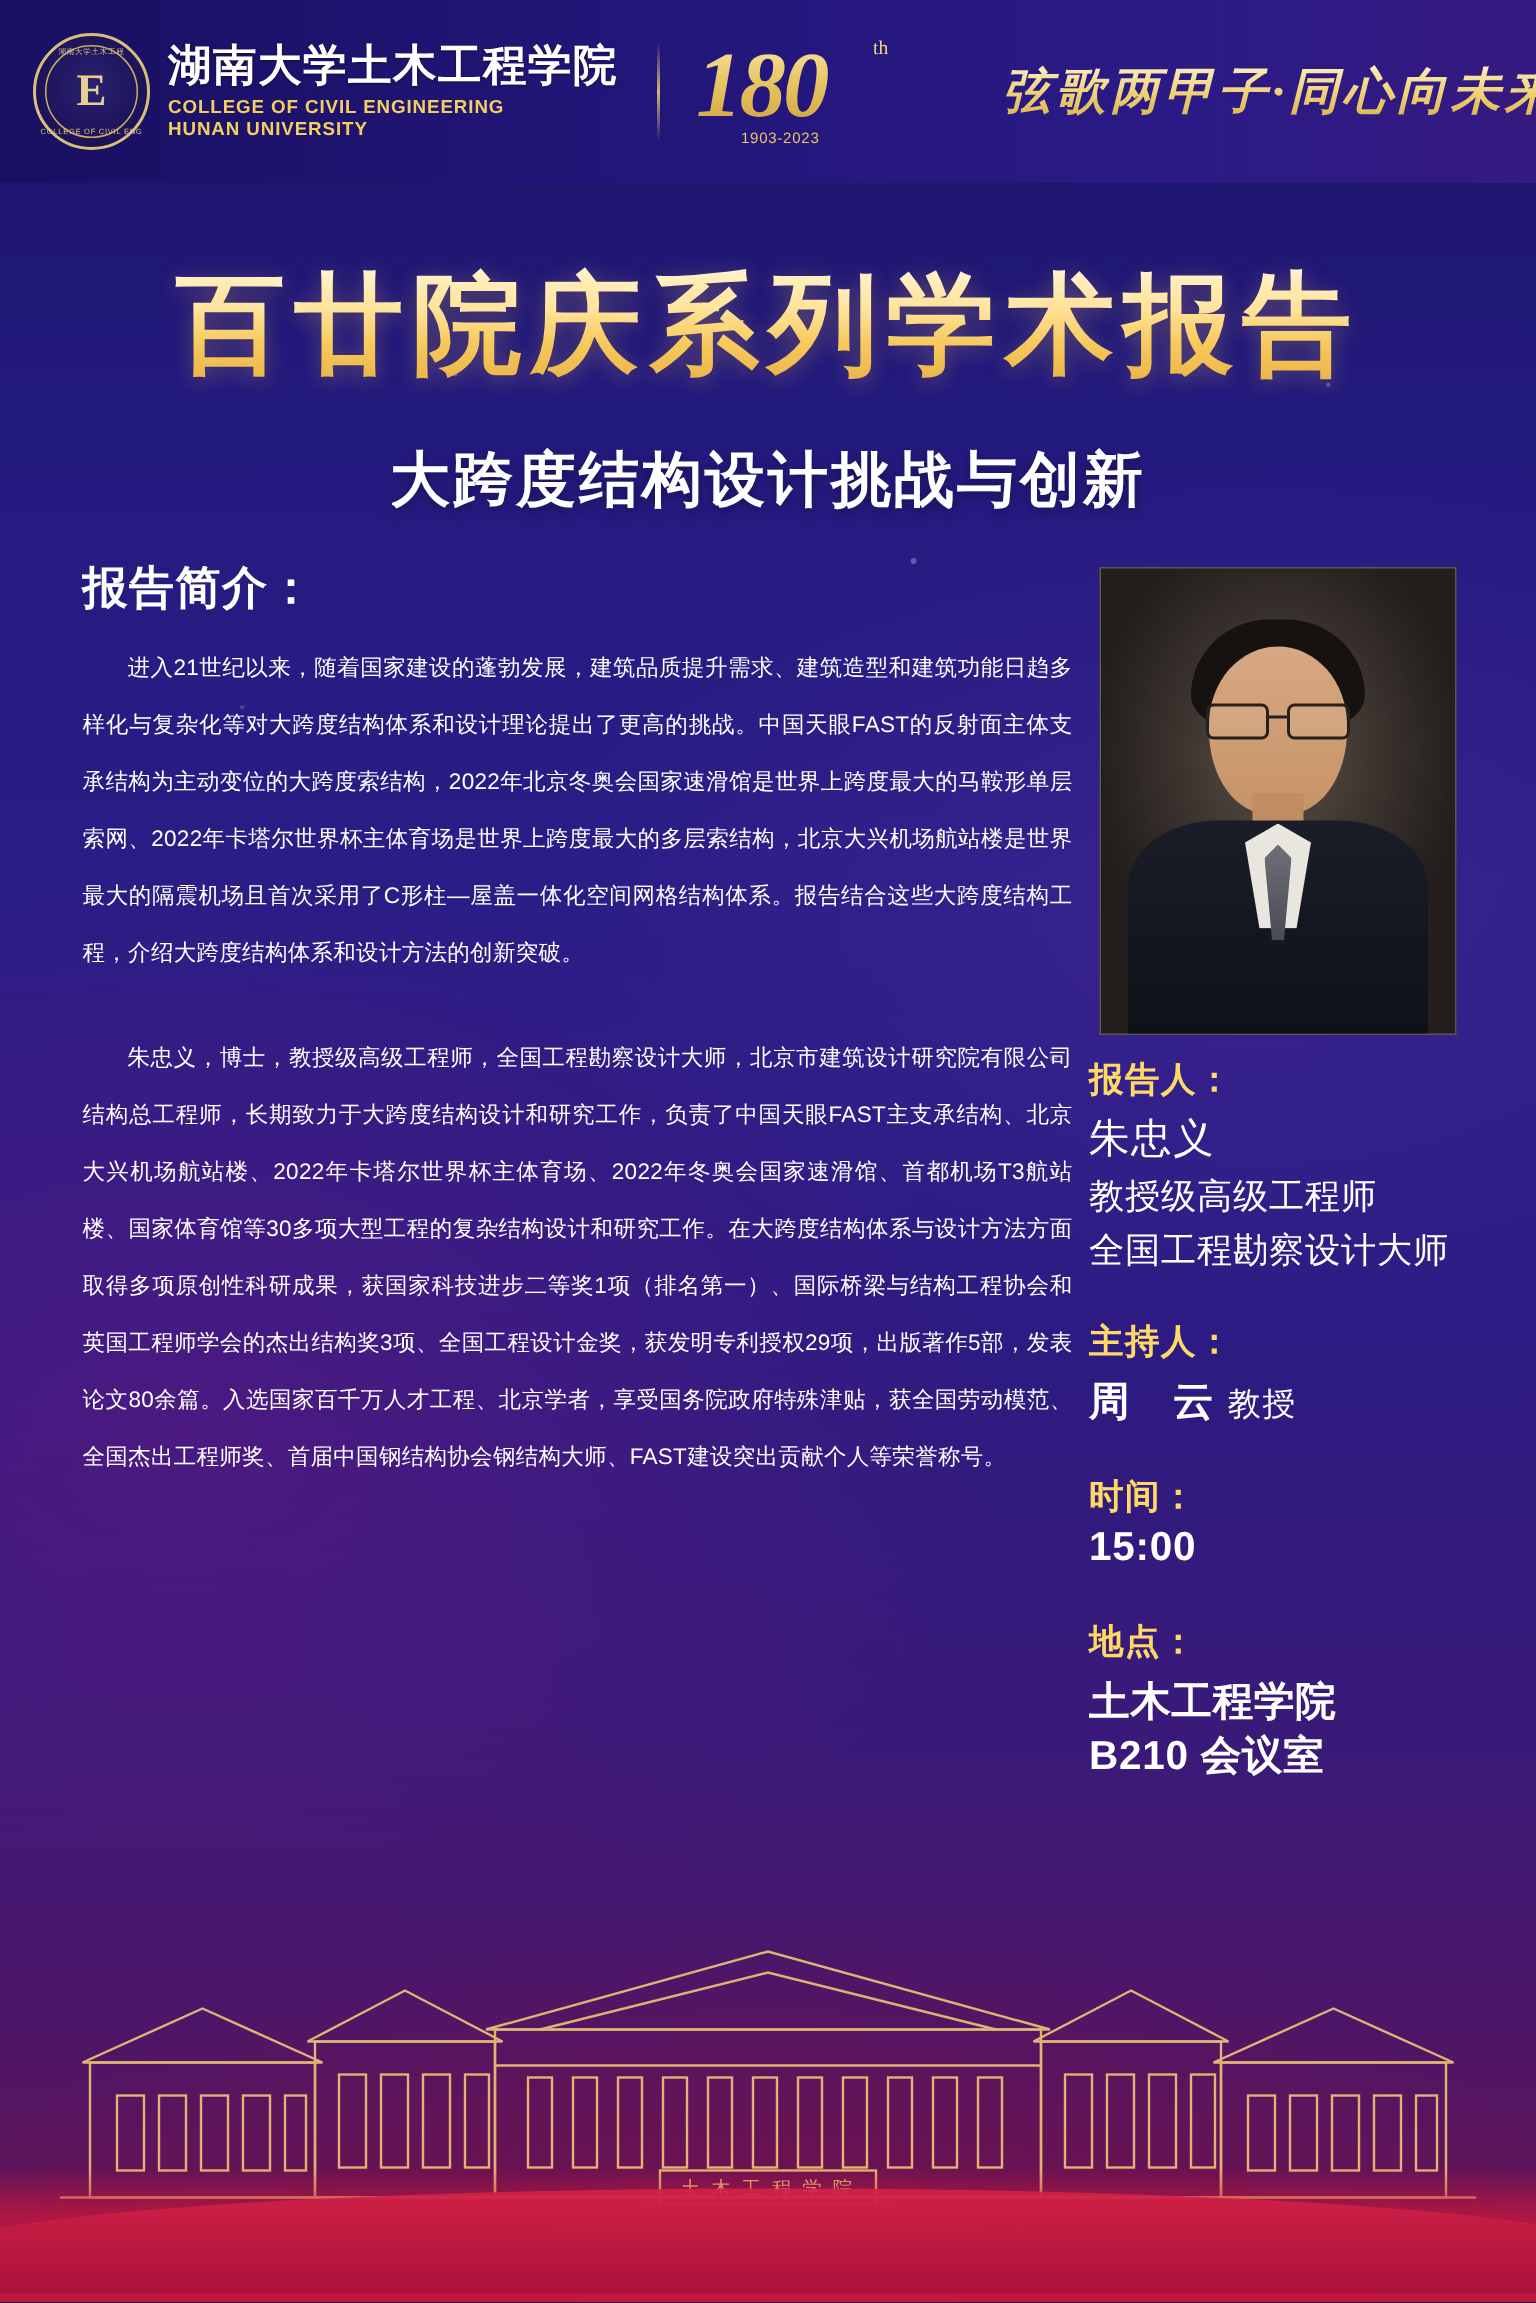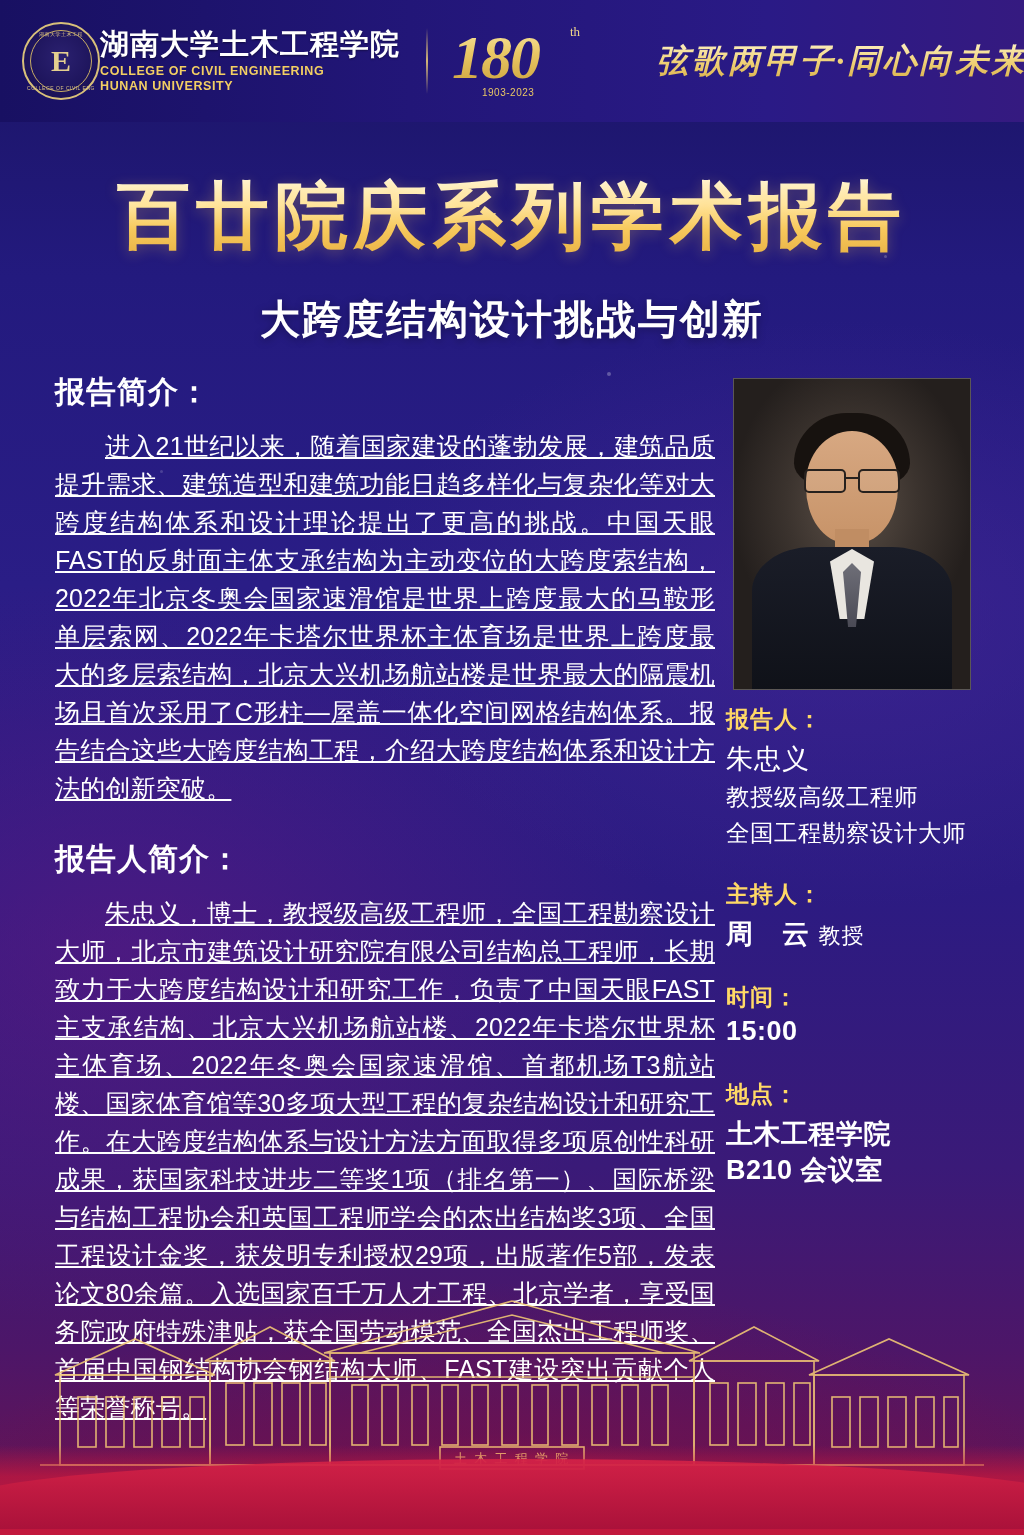--- a/index.html
+++ b/index.html
@@ -75,20 +75,21 @@
   }
   .crest .crest-bottom {
     position: absolute;
     bottom: 7px; left: 0; right: 0;
     text-align: center;
     font-size: 5px;
     color: #d9c184;
     letter-spacing: 0.5px;
   }
   .school-block {
+    margin-left: 12px;
     color: #fff;
     line-height: 1.05;
     flex: none;
   }
   .school-cn {
     font-family: "Liberation Serif", "DejaVu Serif", serif;
     font-size: 29px;
     font-weight: bold;
     letter-spacing: 1px;
     color: #ffffff;
@@ -197,27 +198,26 @@
     width: 660px;
   }
   .section-head {
     font-size: 30px;
     font-weight: bold;
     color: #ffffff;
     letter-spacing: 1px;
     margin-bottom: 14px;
   }
   .section-body {
-    font-size: 25px;
+    font-size: 15px;
     line-height: 38px;
     color: #ffffff;
     text-indent: 2em;
     text-align: justify;
     letter-spacing: 0.2px;
-    text-decoration: underline;
   }
   .gap {
     height: 32px;
   }
   
   .portrait {
     position: absolute;
     left: 733px;
     top: 378px;
     width: 236px;
@@ -401,21 +401,20 @@
     <div class="slogan">弦歌两甲子·同心向未来</div>
   </div>
 
   <div class="main-title">百廿院庆系列学术报告</div>
   <div class="sub-title">大跨度结构设计挑战与创新</div>
 
   <div class="left-col">
     <div class="section-head">报告简介：</div>
     <div class="section-body">进入21世纪以来，随着国家建设的蓬勃发展，建筑品质提升需求、建筑造型和建筑功能日趋多样化与复杂化等对大跨度结构体系和设计理论提出了更高的挑战。中国天眼FAST的反射面主体支承结构为主动变位的大跨度索结构，2022年北京冬奥会国家速滑馆是世界上跨度最大的马鞍形单层索网、2022年卡塔尔世界杯主体育场是世界上跨度最大的多层索结构，北京大兴机场航站楼是世界最大的隔震机场且首次采用了C形柱—屋盖一体化空间网格结构体系。报告结合这些大跨度结构工程，介绍大跨度结构体系和设计方法的创新突破。</div>
     <div class="gap"></div>
-    <div class="section-head">报告人简介：</div>
     <div class="section-body">朱忠义，博士，教授级高级工程师，全国工程勘察设计大师，北京市建筑设计研究院有限公司结构总工程师，长期致力于大跨度结构设计和研究工作，负责了中国天眼FAST主支承结构、北京大兴机场航站楼、2022年卡塔尔世界杯主体育场、2022年冬奥会国家速滑馆、首都机场T3航站楼、国家体育馆等30多项大型工程的复杂结构设计和研究工作。在大跨度结构体系与设计方法方面取得多项原创性科研成果，获国家科技进步二等奖1项（排名第一）、国际桥梁与结构工程协会和英国工程师学会的杰出结构奖3项、全国工程设计金奖，获发明专利授权29项，出版著作5部，发表论文80余篇。入选国家百千万人才工程、北京学者，享受国务院政府特殊津贴，获全国劳动模范、全国杰出工程师奖、首届中国钢结构协会钢结构大师、FAST建设突出贡献个人等荣誉称号。</div>
   </div>
 
   <div class="portrait">
     <div class="hair"></div>
     <div class="face"></div>
     <div class="neck"></div>
     <div class="suit"></div>
     <div class="shirt"></div>
     <div class="tie"></div>

